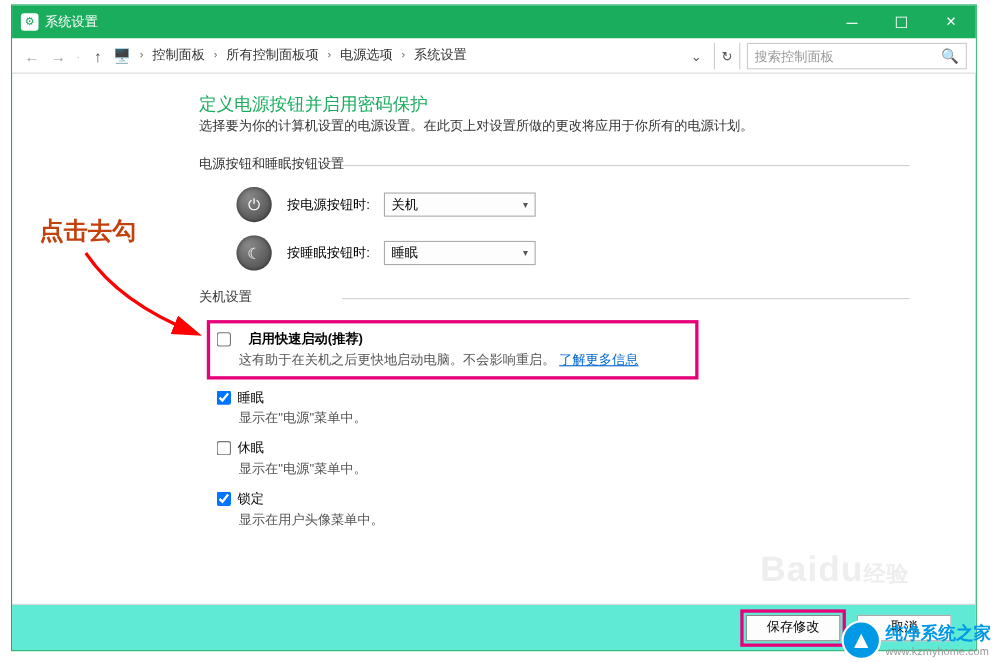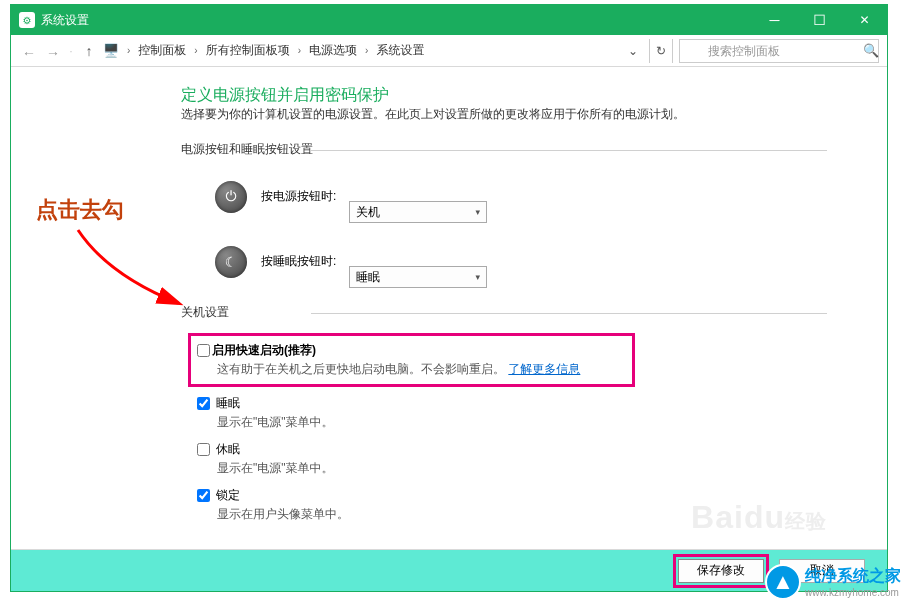--- a/index.html
+++ b/index.html
@@ -18,48 +18,48 @@
     .navbar .navbtn.enabled { color: #555; }
     .navbar .sep { color: #ccc; margin: 0 2px; }
     .navbar .cp-ico { width: 16px; height: 16px; display: flex; align-items: center; justify-content: center; font-size: 13px; }
     .breadcrumb { display: flex; align-items: center; color: #333; flex: 1; }
     .breadcrumb .chev { margin: 0 4px; color: #666; font-size: 10px; }
     .breadcrumb .crumb { padding: 2px 4px; }
     .nav-right { display: flex; align-items: center; gap: 6px; }
     .dropdown-btn { width: 20px; height: 24px; display: flex; align-items: center; justify-content: center; color: #555; }
     .refresh-btn { width: 24px; height: 24px; display: flex; align-items: center; justify-content: center; color: #555; border-left: 1px solid #ccc; border-right: 1px solid #ccc; }
     .searchbox { width: 200px; height: 24px; border: 1px solid #ccc; display: flex; align-items: center; padding: 0 6px; color: #999; }
-    .searchbox input { border: none; outline: none; flex: 1; font-size: 12px; color: #333; margin-left: 22px; }
+    .searchbox input { border: none; outline: none; flex: 1; font-size: 12px; color: #333; }
     .searchbox input::placeholder { color: #999; }
     .search-ico { color: #999; font-size: 13px; }
     
     .content { padding: 18px 0 0 170px; height: calc(100% - 100px); overflow: auto; }
     .heading { color: #1aad5e; font-size: 16px; margin-bottom: 0; }
     .subtitle { color: #333; margin-bottom: 18px; }
     
     .fieldset { margin-bottom: 16px; }
     .legend { color: #333; position: relative; margin-bottom: 12px; }
     .legend::after { content: ""; position: absolute; left: 130px; right: 60px; top: 50%; height: 1px; background: #d0d0d0; }
     
     .btnrow { display: flex; align-items: center; margin-bottom: 12px; padding-left: 34px; gap: 8px; }
     .powerbtn { width: 32px; height: 32px; border-radius: 50%; background: radial-gradient(circle at 35% 30%, #888, #444); display: flex; align-items: center; justify-content: center; color: #fff; font-size: 14px; box-shadow: inset 0 0 4px rgba(0,0,0,.5); }
     .btnrow label { width: 80px; margin-left: 6px; }
-    .combo { width: 138px; height: 22px; border: 1px solid #aaa; background: #fdfdfd; padding: 0 6px; display: flex; align-items: center; justify-content: space-between; font-size: 12px; margin-top: 31px; }
+    .combo { width: 138px; height: 22px; border: 1px solid #aaa; background: #fdfdfd; padding: 0 6px; display: flex; align-items: center; justify-content: space-between; font-size: 12px; }
     .combo .caret { font-size: 9px; color: #555; }
     
     .shutdown-settings { padding-left: 4px; }
     .opt { margin-bottom: 10px; padding-left: 12px; }
     .opt-head { display: flex; align-items: center; gap: 6px; }
     .opt-head input[type=checkbox] { width: 13px; height: 13px; }
     .opt-head strong { font-weight: normal; }
     .opt-desc { padding-left: 20px; margin-top: 2px; color: #555; }
     .link { color: #0066cc; text-decoration: underline; cursor: pointer; }
     
     .highlight-box { border: 3px solid #e6007a; width: 447px; padding: 6px 6px 6px 6px; display: flex; align-items: flex-start; flex-direction: column; margin-left: 3px; margin-bottom: 8px; }
-    .highlight-box .opt-head-wrap { display: flex; align-items: center; gap: 2px; }
+    .highlight-box .opt-head-wrap { display: flex; align-items: center; gap: 16px; }
     .highlight-box .opt-desc-wrap { padding-left: 20px; margin-top: 2px; color: #555; }
     
     .annotation { position: absolute; left: 36px; top: 195px; color: #c2410c; font-size: 22px; font-weight: bold; }
     .arrow-svg { position: absolute; left: 68px; top: 225px; pointer-events: none; }
     
     .footer { position: absolute; bottom: 0; left: 0; right: 0; height: 42px; border-top: 1px solid #d9d9d9; background: #5eead4; display: flex; align-items: center; justify-content: flex-end; padding-right: 22px; gap: 10px; }
     .btn { width: 86px; height: 24px; border: 1px solid #aaa; background: #fdfdfd; display: flex; align-items: center; justify-content: center; font-size: 12px; }
     .btn-highlight { border: 3px solid #e6007a; padding: 2px; }
     .btn-highlight .btn { border: 1px solid #888; }
     

